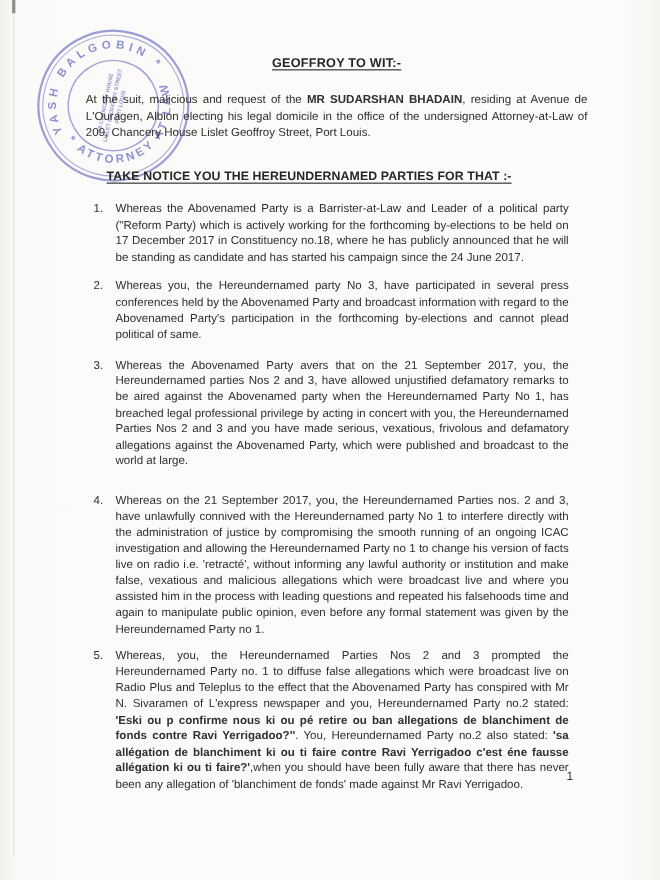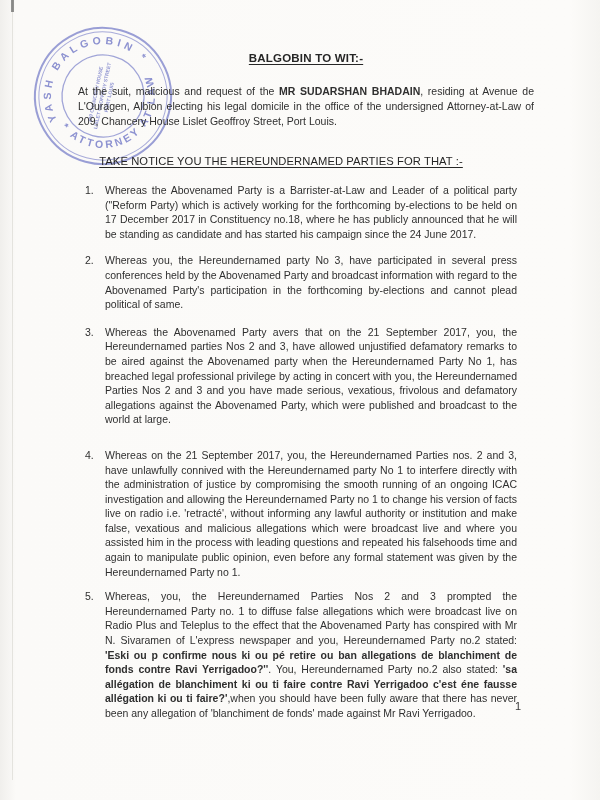--- a/index.html
+++ b/index.html
@@ -14,21 +14,21 @@
 
   .title{position:absolute;top:52px;left:0;width:612px;text-align:center;
     font-size:11.5px;font-weight:bold;color:#262626;letter-spacing:.2px;}
   .underlined{text-decoration:underline;text-underline-offset:2px;}
 
   .intro{position:absolute;top:84px;left:78px;width:456px;margin:0;
     font-size:10.5px;line-height:15px;text-align:justify;}
   .b{font-weight:bold;}
 
   .notice-heading{position:absolute;top:155px;left:0;width:562px;text-align:center;
-    font-size:11.2px;font-weight:normal;color:#262626;letter-spacing:.1px;}
+    font-size:11.2px;font-weight:bold;color:#262626;letter-spacing:.1px;}
 
   .list{position:absolute;top:183px;left:85px;width:432px;}
   .item{display:flex;margin-bottom:12px;}
   .item:nth-child(2){margin-bottom:13px;}
   .item:nth-child(3){margin-bottom:21px;}
   .item:nth-child(4){margin-bottom:10px;}
   .item .num{flex:0 0 20px;width:20px;font-size:10.5px;line-height:14.6px;}
   .item p{margin:0;font-size:10.5px;line-height:14.6px;text-align:justify;}
 
   .page-number{position:absolute;left:515px;top:700px;font-size:11px;color:#3a3a3a;}
@@ -59,21 +59,21 @@
     </text>
     <g transform="rotate(-48 88 84)" fill="#5a62c3" stroke="none" opacity="0.8" font-size="5" font-weight="bold" text-anchor="middle">
       <text x="88" y="78">209 CHANCERY HOUSE</text>
       <text x="88" y="85">LISLET GEOFFROY STREET</text>
       <text x="88" y="92">PORT LOUIS</text>
     </g>
   </g>
 </svg>
 
 <div class="title">
-  <span class="underlined">BALGOBIN TO WIT:-</span>
+  <span class="underlined">GEOFFROY TO WIT:-</span>
 </div>
 
 <p class="intro"><span>At the suit, malicious and request of the </span><span class="b">MR SUDARSHAN BHADAIN</span><span>, residing at Avenue de L'Ouragen, Albion electing his legal domicile in the office of the undersigned Attorney-at-Law of 209, Chancery House Lislet Geoffroy Street, Port Louis.</span></p>
 
 <div class="notice-heading">
   <span class="underlined">TAKE NOTICE YOU THE HEREUNDERNAMED PARTIES FOR THAT :-</span>
 </div>
 
 <div class="list">
     <div class="item">

